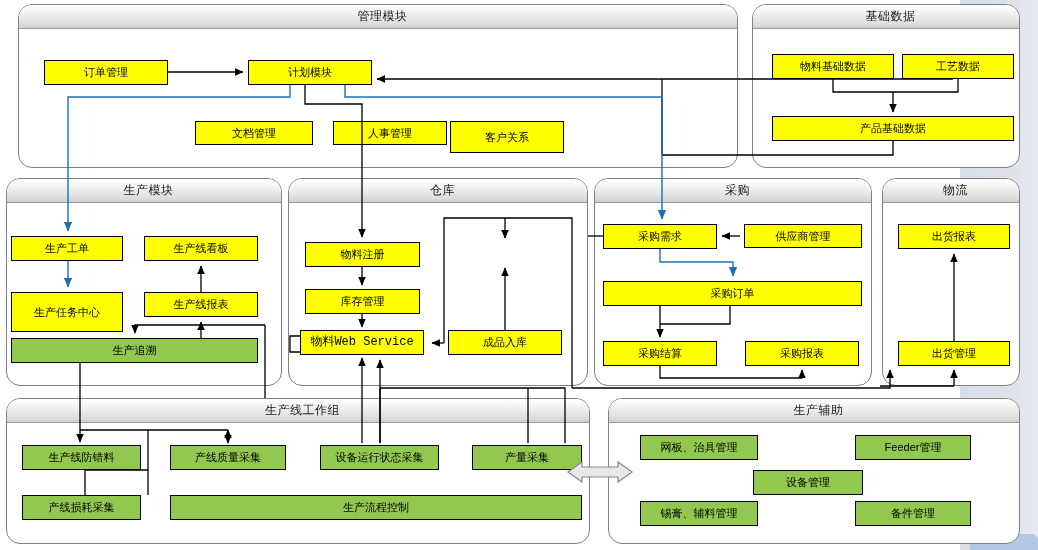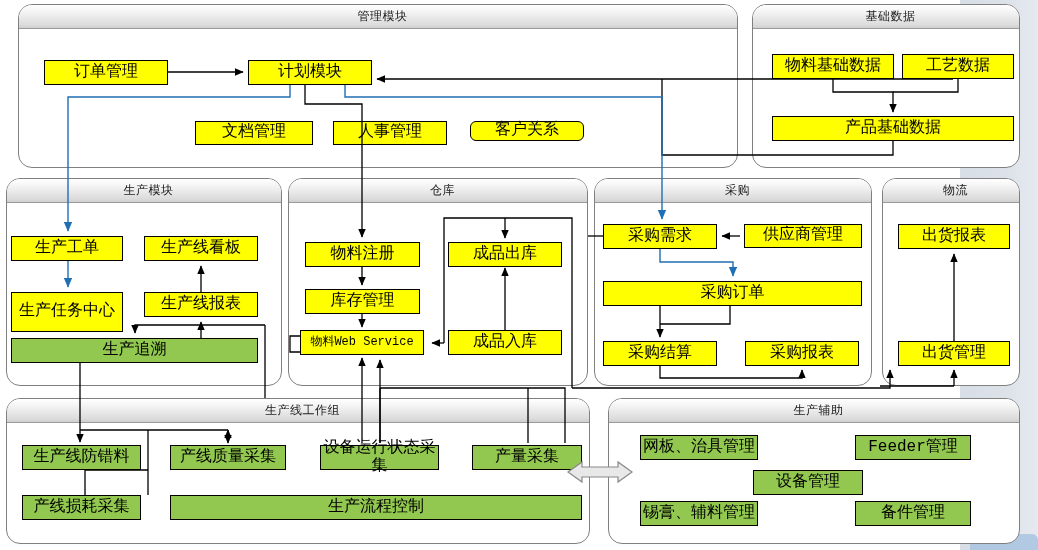--- a/index.html
+++ b/index.html
@@ -19,22 +19,22 @@
        border-radius:13px 13px 0 0;
        background:linear-gradient(to bottom,#ffffff 0%,#f2f2f2 35%,#dcdcdc 85%,#cfcfcf 100%);
        border-bottom:1px solid #9a9a9a;
        font-size:12px;color:#1a1a1a;text-align:center;line-height:23px;
        letter-spacing:.5px;padding-left:9px;}
   .grp > .bdy{position:absolute;left:0;right:0;top:23px;bottom:0;}
 
   
   .node{position:absolute;box-sizing:border-box;border:1px solid #000;
         display:flex;align-items:center;justify-content:center;
-        font-size:16px;color:#000;text-align:center;line-height:1.1;
-        font-family:Liberation Mono, monospace;}
+        font-size:11px;color:#000;text-align:center;line-height:1.1;
+        font-family:Liberation Sans, sans-serif;}
   .ylw{background:#ffff00;}
   .grn{background:#92c84f;}
   .mono{font-family:"Liberation Mono","DejaVu Sans Mono",monospace;font-size:12px;}
 
   
   #wires{position:absolute;left:0;top:0;width:1038px;height:550px;
          pointer-events:none;}
 </style>
 </head>
 <body>
@@ -53,21 +53,21 @@
     </div>
   <div class="node ylw" style="left:248px;top:60px;width:124px;height:25px;">
     <span>计划模块</span>
     </div>
   <div class="node ylw" style="left:195px;top:121px;width:118px;height:24px;">
     <span>文档管理</span>
     </div>
   <div class="node ylw" style="left:333px;top:121px;width:114px;height:24px;">
     <span>人事管理</span>
     </div>
-  <div class="node ylw" style="left:470px;top:121px;width:114px;height:20px;border-radius:6px;">
+  <div class="node ylw" style="left:450px;top:121px;width:114px;height:32px;">
     <span>客户关系</span>
     </div>
 
   <div class="grp" style="left:752px;top:4px;width:268px;height:164px;">
     <div class="hd">基础数据</div>
     <div class="bdy"></div>
   </div>
   <div class="node ylw" style="left:772px;top:54px;width:122px;height:25px;">
     <span>物料基础数据</span>
     </div>
@@ -97,23 +97,20 @@
   <div class="node grn" style="left:11px;top:338px;width:247px;height:25px;text-align:center;">
     <span>生产追溯</span>
     </div>
 
   <div class="grp" style="left:288px;top:178px;width:300px;height:208px;">
     <div class="hd">仓库</div>
     <div class="bdy"></div>
   </div>
   <div class="node ylw" style="left:305px;top:242px;width:115px;height:25px;">
     <span>物料注册</span>
-    </div>
-  <div class="node ylw" style="left:448px;top:242px;width:114px;height:25px;">
-    <span>成品出库</span>
     </div>
   <div class="node ylw" style="left:305px;top:289px;width:115px;height:25px;">
     <span>库存管理</span>
     </div>
   <div class="node ylw mono" style="left:300px;top:330px;width:124px;height:25px;">
     <span>物料Web Service</span>
     </div>
   <div class="node ylw" style="left:448px;top:330px;width:114px;height:25px;">
     <span>成品入库</span>
     </div>

